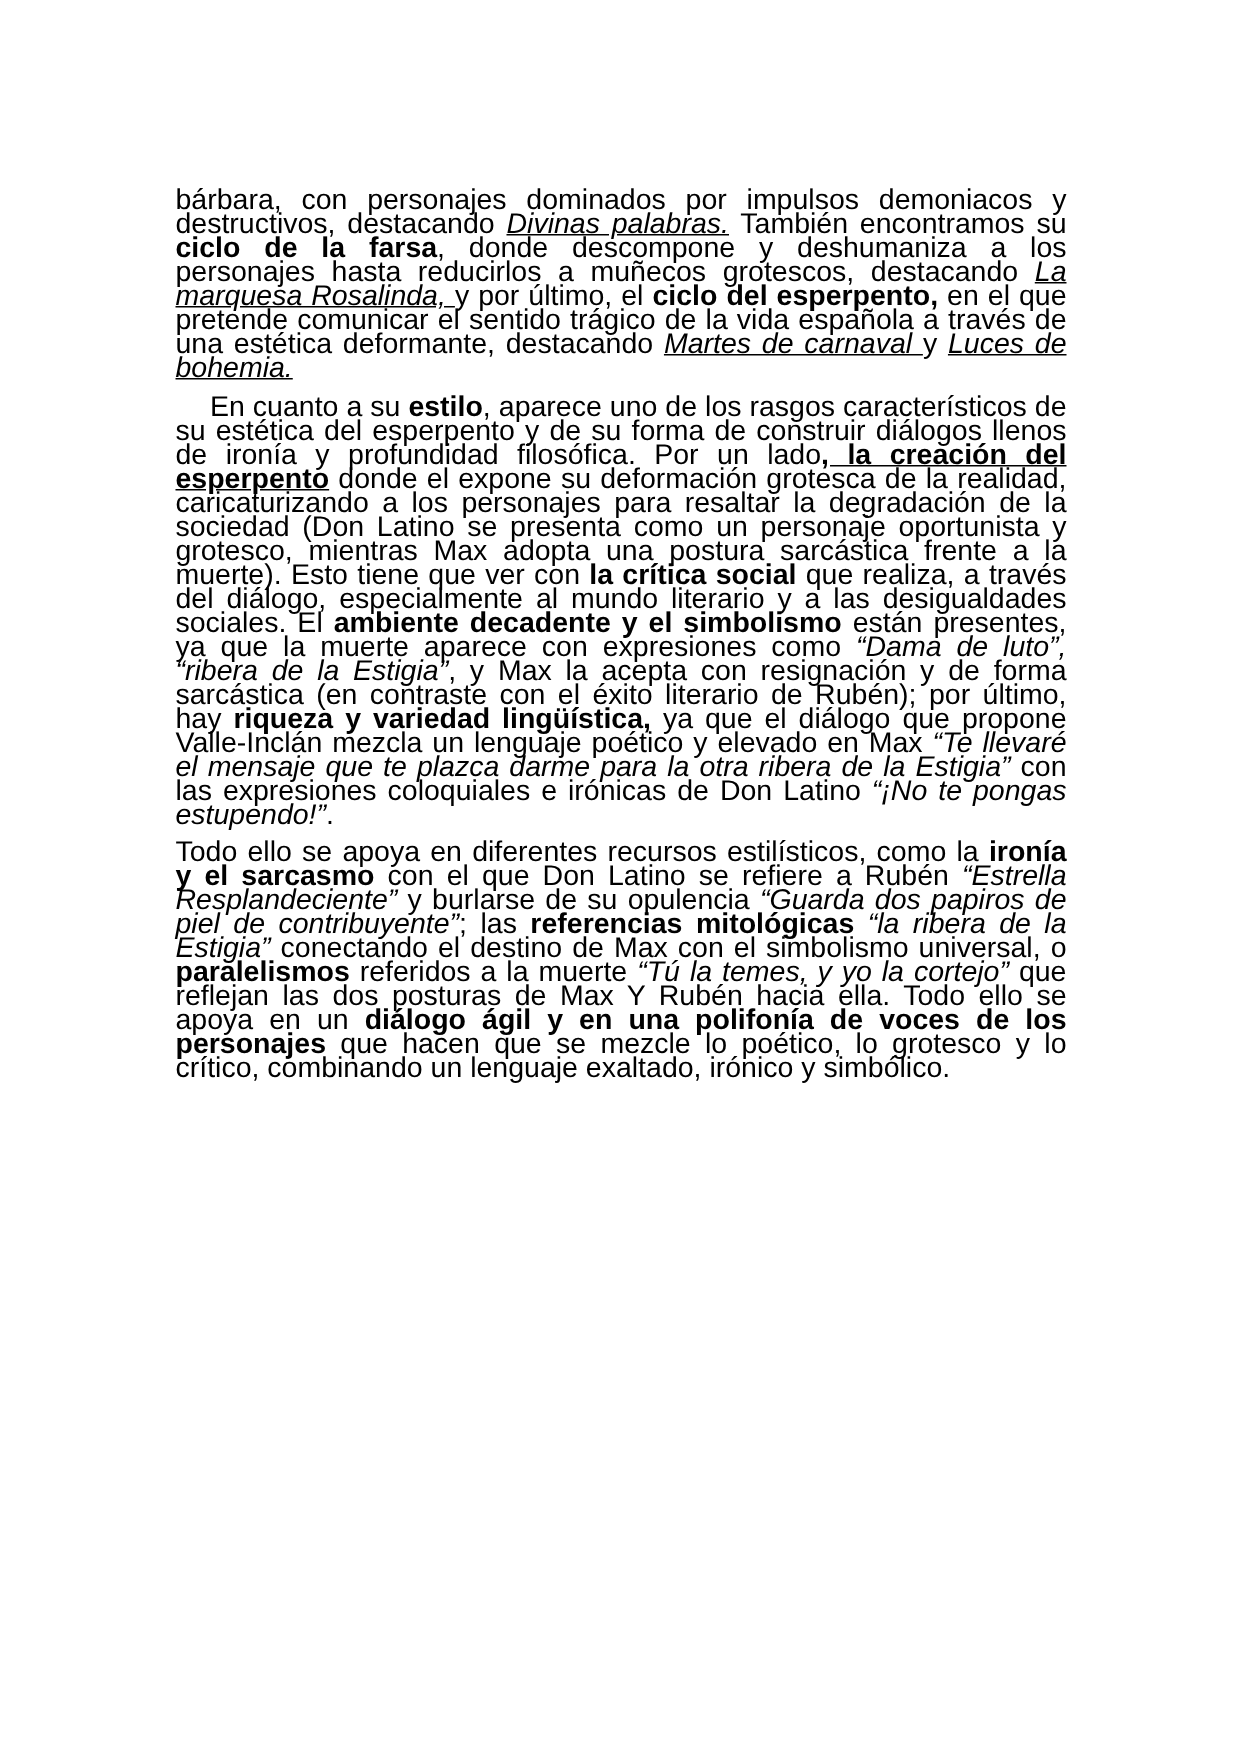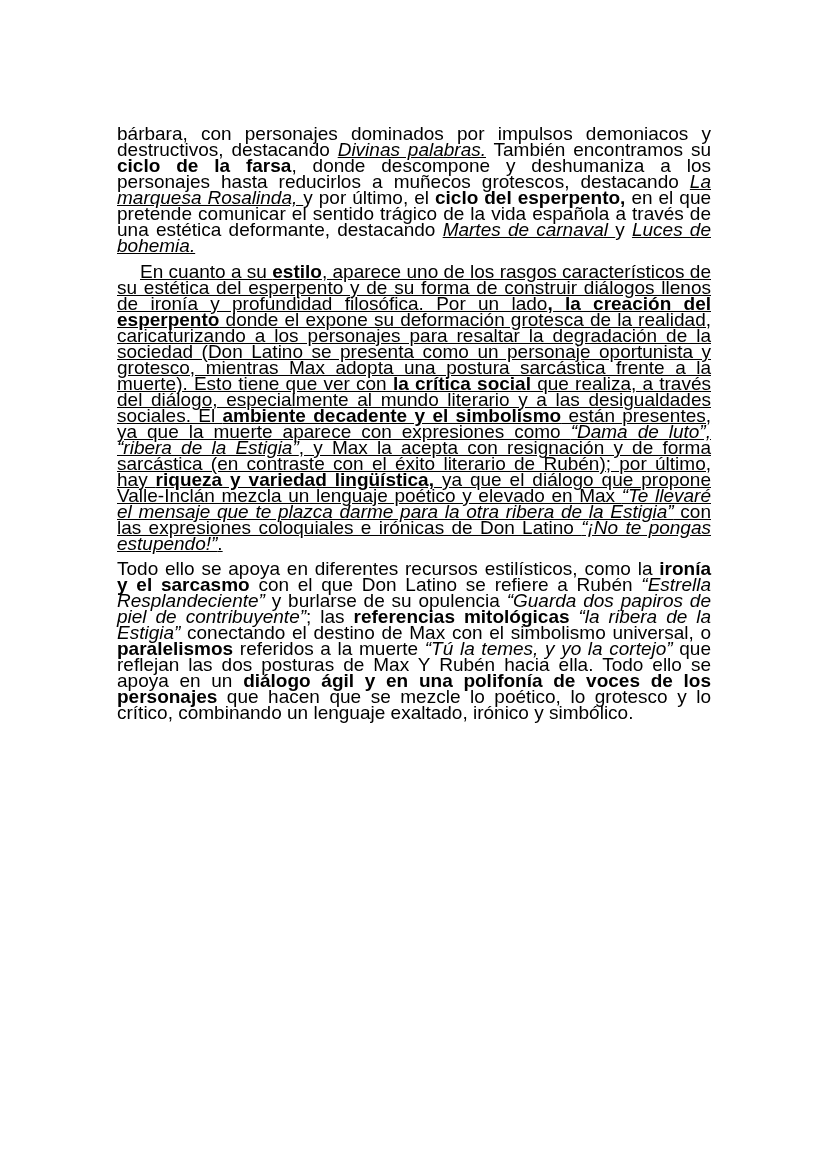--- a/index.html
+++ b/index.html
@@ -10,21 +10,21 @@
     top: 99px;
     width: 594px;
     font-family: "Liberation Sans", sans-serif;
     font-size: 19px;
     line-height: 16px;
     color: #000000;
     margin-top: 27px;
   }
   .para { margin: 0; text-align: justify; }
   .para.p1 { margin-bottom: 10px; }
-  .para.p2 { text-indent: 23px; margin-bottom: 9px; text-decoration: underline; }
+  .para.p2 { text-indent: 23px; margin-bottom: 9px; }
   .para.p3 { }
   b { font-weight: bold; }
   i { font-style: italic; }
   .title-ref { font-style: italic; text-decoration: underline; }
   .ul-bold { font-weight: bold; text-decoration: underline; }
 </style>
 </head>
 <body>
 
 <div class="page">

